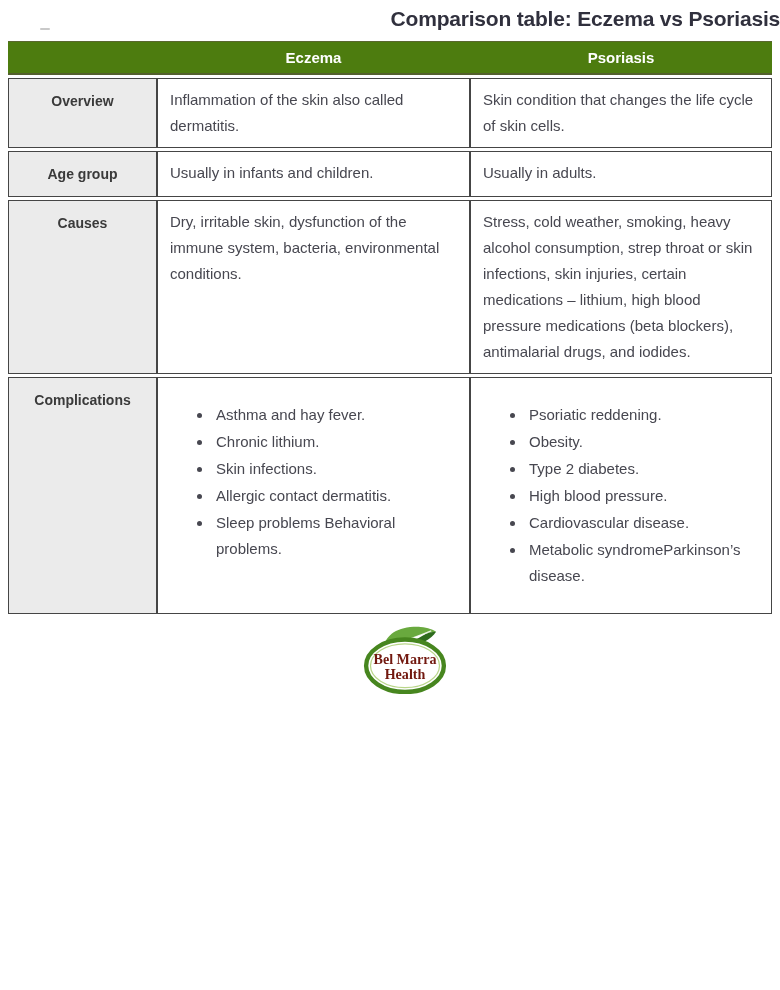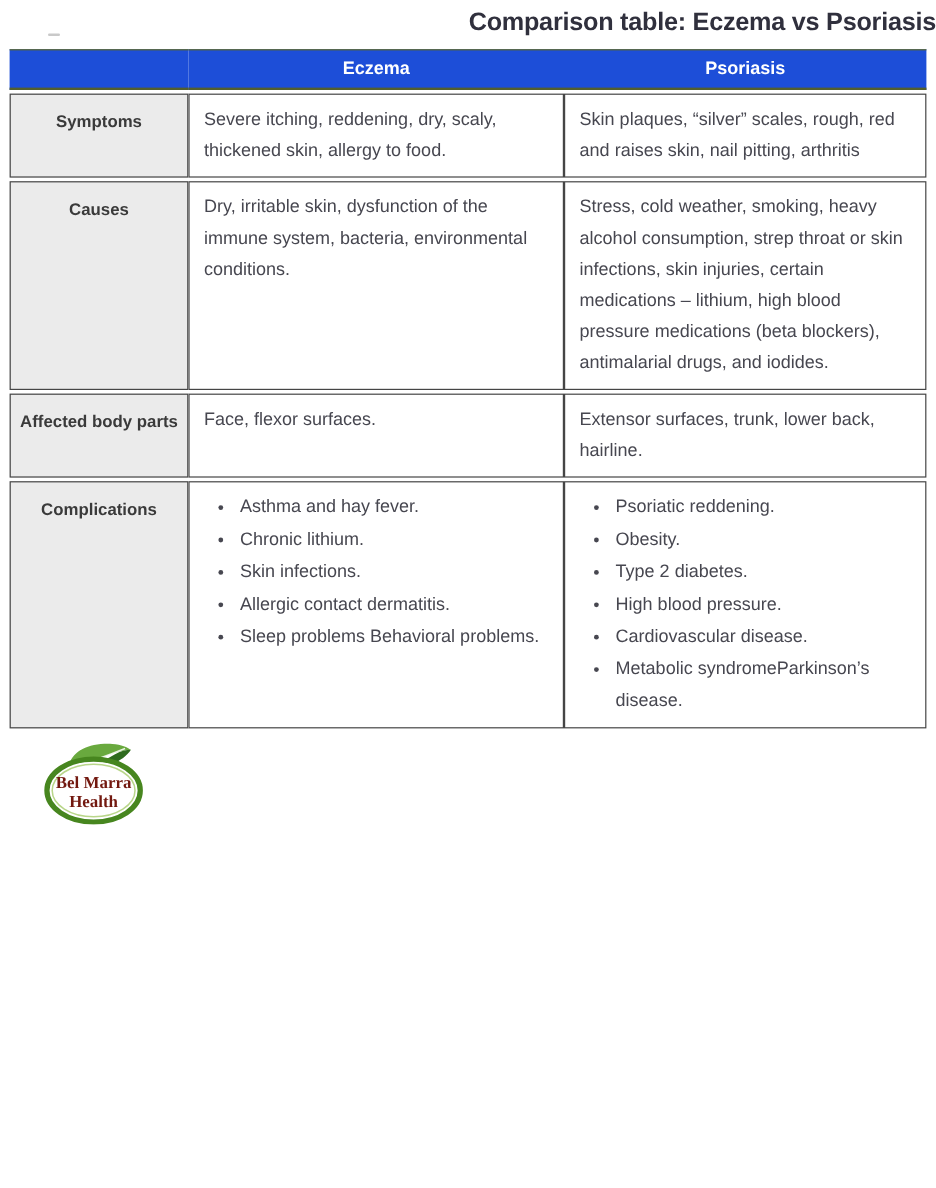--- a/index.html
+++ b/index.html
@@ -23,21 +23,21 @@
     letter-spacing: -0.2px;
   }
   table.cmp {
     border-collapse: separate;
     border-spacing: 0 3px;
     table-layout: fixed;
     width: 764px;
     margin: 0 8px;
   }
   table.cmp th {
-    background: #1d4ed8;
+    background: #4d7c0f;
     color: #ffffff;
     font-size: 15px; font-weight: bold;
     height: 34px;
     border-top: 1px solid #5a672f;
     border-bottom: 2px solid #535f2d;
     padding: 0;
   }
   table.cmp td {
     border: 1px solid #454545;
     vertical-align: top;
@@ -49,23 +49,24 @@
   }
   table.cmp td.row-label {
     background: #ebebeb;
     font-weight: bold;
     color: #3a3a3a;
     font-size: 14px;
     text-align: center;
     padding: 9px 4px;
   }
   table.cmp p { margin: 0; }
-  table.cmp ul { margin: 0; padding-left: 27px; }
+  table.cmp ul { margin: 16px; padding-left: 27px; }
   table.cmp li { padding-left: 3px; line-height: 26px; margin-bottom: 1px; }
   .footer {
+    text-align: center;
     margin-top: 7px;
     padding-left: 29px;
   }
   .logo-svg { display: inline-block; }
   .logo-text {
     font-family: "Liberation Serif", serif;
     font-weight: bold;
     fill: #72180f;
   }
 </style>
@@ -84,44 +85,44 @@
   </colgroup>
   <thead>
     <tr>
       <th></th>
       <th>Eczema</th>
       <th>Psoriasis</th>
     </tr>
   </thead>
   <tbody id="rows">
       <tr>
-        <td class="row-label">Symptoms</td>
+        <td class="row-label">Overview</td>
         <td>
-          <p>Severe itching, reddening, dry, scaly, thickened skin, allergy to food.</p>
+          <p>Inflammation of the skin also called dermatitis.</p>
         </td>
         <td>
-          <p>Skin plaques, “silver” scales, rough, red and raises skin, nail pitting, arthritis</p>
+          <p>Skin condition that changes the life cycle of skin cells.</p>
+        </td>
+      </tr>
+      <tr>
+        <td class="row-label">Age group</td>
+        <td>
+          <p>Usually in infants and children.</p>
+        </td>
+        <td>
+          <p>Usually in adults.</p>
         </td>
       </tr>
       <tr>
         <td class="row-label">Causes</td>
         <td>
           <p>Dry, irritable skin, dysfunction of the immune system, bacteria, environmental conditions.</p>
         </td>
         <td>
           <p>Stress, cold weather, smoking, heavy alcohol consumption, strep throat or skin infections, skin injuries, certain medications – lithium, high blood pressure medications (beta blockers), antimalarial drugs, and iodides.</p>
-        </td>
-      </tr>
-      <tr>
-        <td class="row-label">Affected body parts</td>
-        <td>
-          <p>Face, flexor surfaces.</p>
-        </td>
-        <td>
-          <p>Extensor surfaces, trunk, lower back, hairline.</p>
         </td>
       </tr>
       <tr>
         <td class="row-label">Complications</td>
         <td>
           <ul>
             <li>Asthma and hay fever.</li>
             <li>Chronic lithium.</li>
             <li>Skin infections.</li>
             <li>Allergic contact dermatitis.</li>

